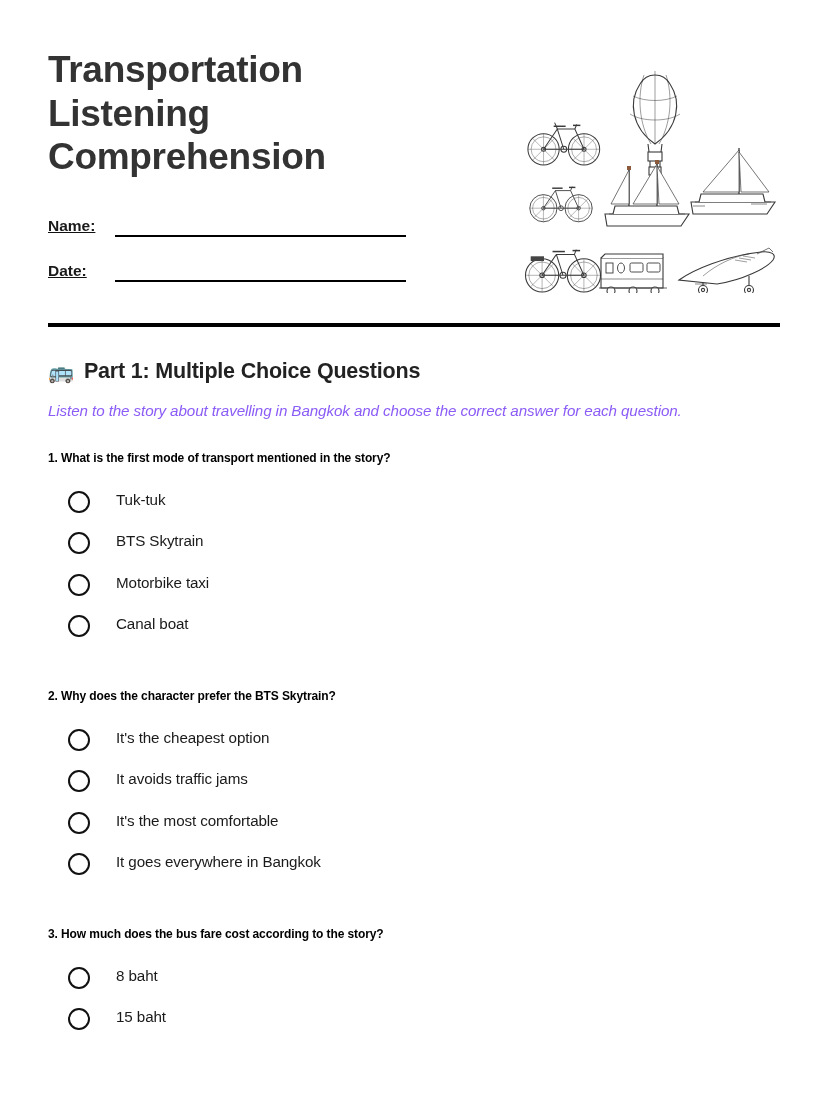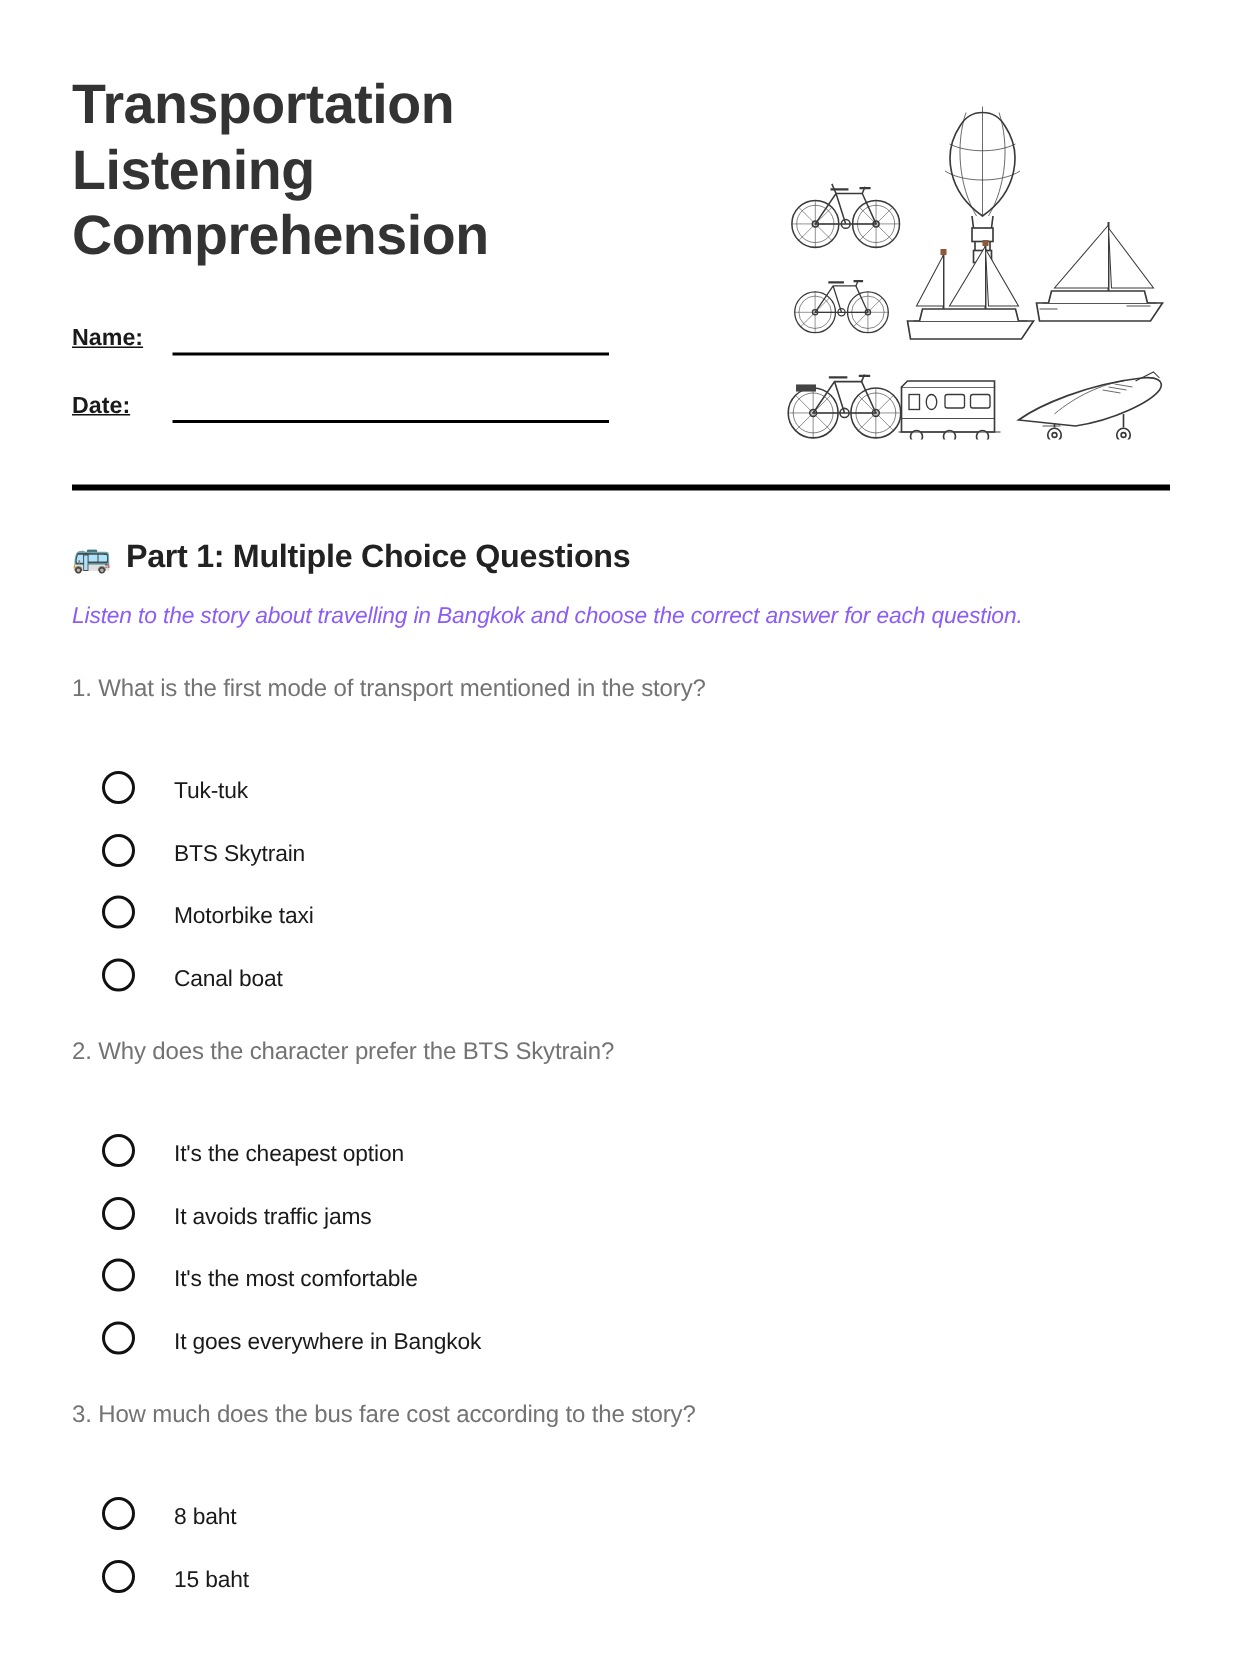--- a/index.html
+++ b/index.html
@@ -114,32 +114,32 @@
     font-style: italic;
     color: #8b5cf6;
     letter-spacing: -0.1px;
   }
 
   
   .question {
     margin-top: 32px;
   }
   .question-text {
-    font-size: 16px;
-    font-weight: normal;
-    color: #737373;
+    font-size: 12px;
+    font-weight: bold;
+    color: #000000;
     letter-spacing: -0.1px;
   }
   .options {
     margin-top: 26px;
     padding-left: 10px;
   }
   .option {
     display: flex;
-    align-items: flex-end;
+    align-items: flex-start;
     height: 41.5px;
   }
   .radio {
     width: 22px;
     height: 22px;
     border: 2.4px solid #111111;
     border-radius: 50%;
     box-sizing: border-box;
     flex: 0 0 22px;
     margin-left: 10px;

